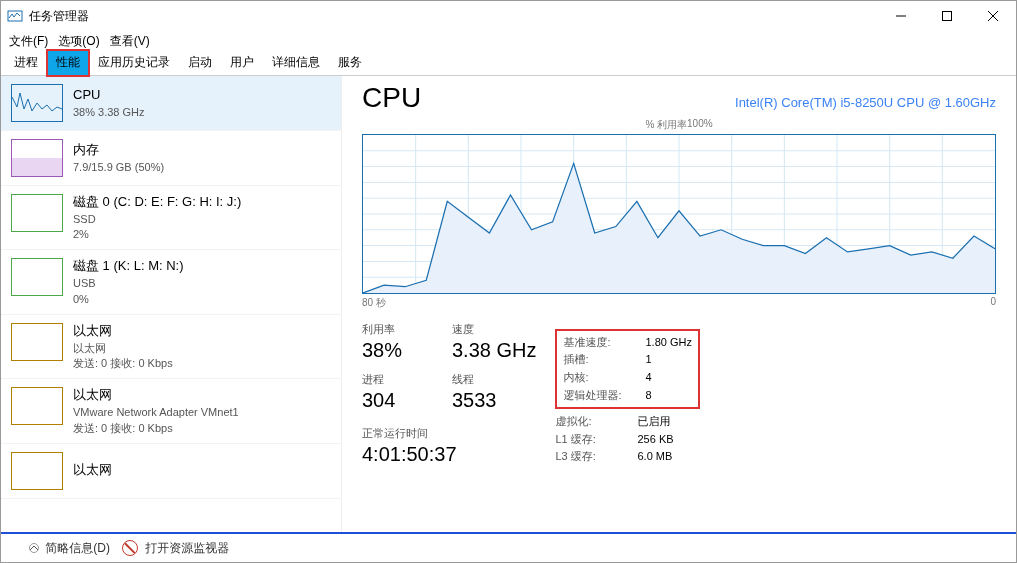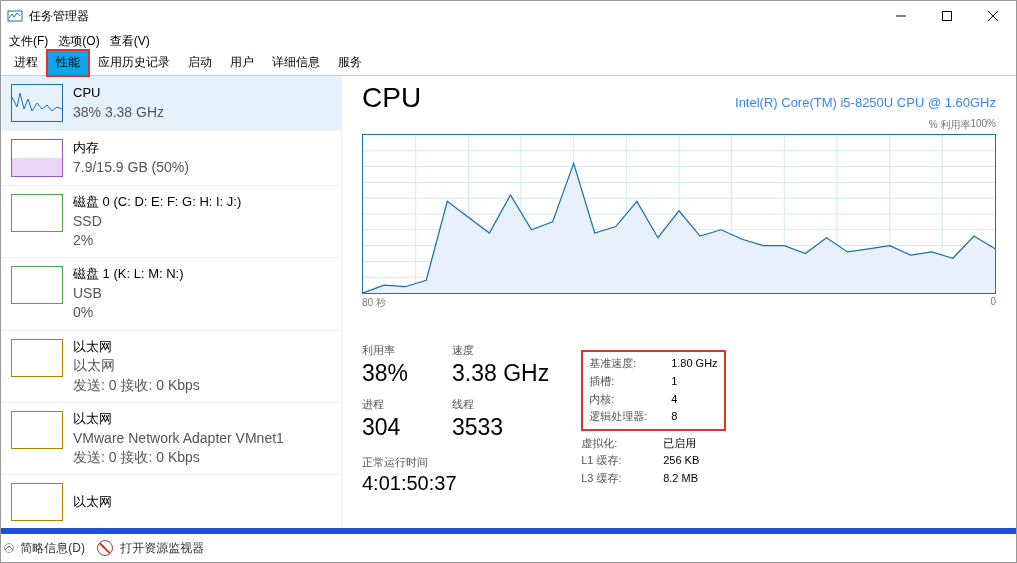--- a/index.html
+++ b/index.html
@@ -20,46 +20,46 @@
 .main{flex:1;display:flex;min-height:0}
 
 .sidebar{width:340px;overflow-y:scroll;border-right:1px solid #eee}
 .side-item{display:flex;padding:8px 10px;border-bottom:1px solid #f2f2f2;cursor:default;gap:10px}
 .side-item.selected{background:#e6f2fb}
 .thumb{width:52px;height:38px;border:1px solid #1a6fb0;box-sizing:border-box;position:relative;flex:none}
 .thumb.green{border-color:#4ca64c}
 .thumb.purple{border-color:#9b59b6}
 .side-text{display:flex;flex-direction:column;justify-content:center;gap:1px;line-height:1.3}
 .side-text .t1{font-size:13px}
-.side-text .t2{font-size:14px;color:#555}
+.side-text .t2{font-size:11px;color:#555}
 
 .detail{flex:1;padding:6px 20px 0 20px;display:flex;flex-direction:column;min-width:0}
 .hdr{display:flex;align-items:baseline;justify-content:space-between}
 .hdr .big{font-size:28px;font-weight:400}
 .hdr .sub{font-size:13px;color:#3b82f6}
-.axis{display:flex;justify-content:flex-end;font-size:10px;color:#777;margin-top:4px}
+.axis{display:flex;justify-content:center;font-size:10px;color:#777;margin-top:4px}
 .chartbox{border:1px solid #1a6fb0;height:158px;position:relative;margin-top:2px;overflow:hidden}
 .chartbox .grid line{stroke:#d6e8f5;stroke-width:1}
 .chartbox path.line{fill:none;stroke:#1a6fb0;stroke-width:1.2}
 .chartbox path.fill{fill:#e8f1fb;stroke:none}
 .axis2{display:flex;justify-content:space-between;font-size:10px;color:#777;margin-top:2px}
-.stats{display:flex;margin-top:33px;gap:32px;align-items:center}
+.stats{display:flex;margin-top:12px;gap:19px;align-items:flex-end}
 .stat-col{min-width:60px}
 .stat-lbl{font-size:11px;color:#555}
-.stat-val{font-size:23px;margin-top:2px}
+.stat-val{font-size:20px;margin-top:2px}
 .info-table{border:2px solid #d33;padding:3px 6px;font-size:11px;line-height:1.6}
 .info-table .row{display:flex;gap:12px}
 .info-table .k{width:70px;color:#555}
 .info-extra{font-size:11px;line-height:1.6;margin-top:4px}
 .info-extra .row{display:flex;gap:12px}
 .info-extra .k{width:70px;color:#555}
 .uptime{margin-top:14px}
 .uptime .stat-val{font-size:20px}
 
-.footer{height:28px;border-top:6px solid #1d4ed8;display:flex;align-items:center;padding:0 3px;gap:12px;font-size:12px}
+.footer{height:28px;border-top:2px solid #1d4ed8;display:flex;align-items:center;padding:0 28px;gap:12px;font-size:12px}
 .footer .link{color:#333;cursor:default}
 .forbid{display:inline-flex;width:14px;height:14px;border:1.5px solid #c0392b;border-radius:50%;position:relative;margin-right:4px;vertical-align:middle}
 .forbid::after{content:"";position:absolute;width:14px;height:1.5px;background:#c0392b;top:50%;left:50%;transform:translate(-50%,-50%) rotate(45deg)}
 
 .sidebar::-webkit-scrollbar{width:17px}
 .sidebar::-webkit-scrollbar-track{background:#f0f0f0}
 .sidebar::-webkit-scrollbar-thumb{background:#cdcdcd}
 
 .thumb svg{width:100%;height:100%;display:block}
 </style>
@@ -266,21 +266,21 @@
           <div class="row">
               <span class="k">虚拟化:</span>
               <span>已启用</span>
             </div>
           <div class="row">
               <span class="k">L1 缓存:</span>
               <span>256 KB</span>
             </div>
           <div class="row">
               <span class="k">L3 缓存:</span>
-              <span>8.2 MB</span>
+              <span>6.0 MB</span>
             </div>
         </div>
       </div>
     </div>
   </div>
 </div>
 
 <div class="footer">
   <span class="link">
     <svg width="10" height="10" style="vertical-align:middle;margin-right:3px">

